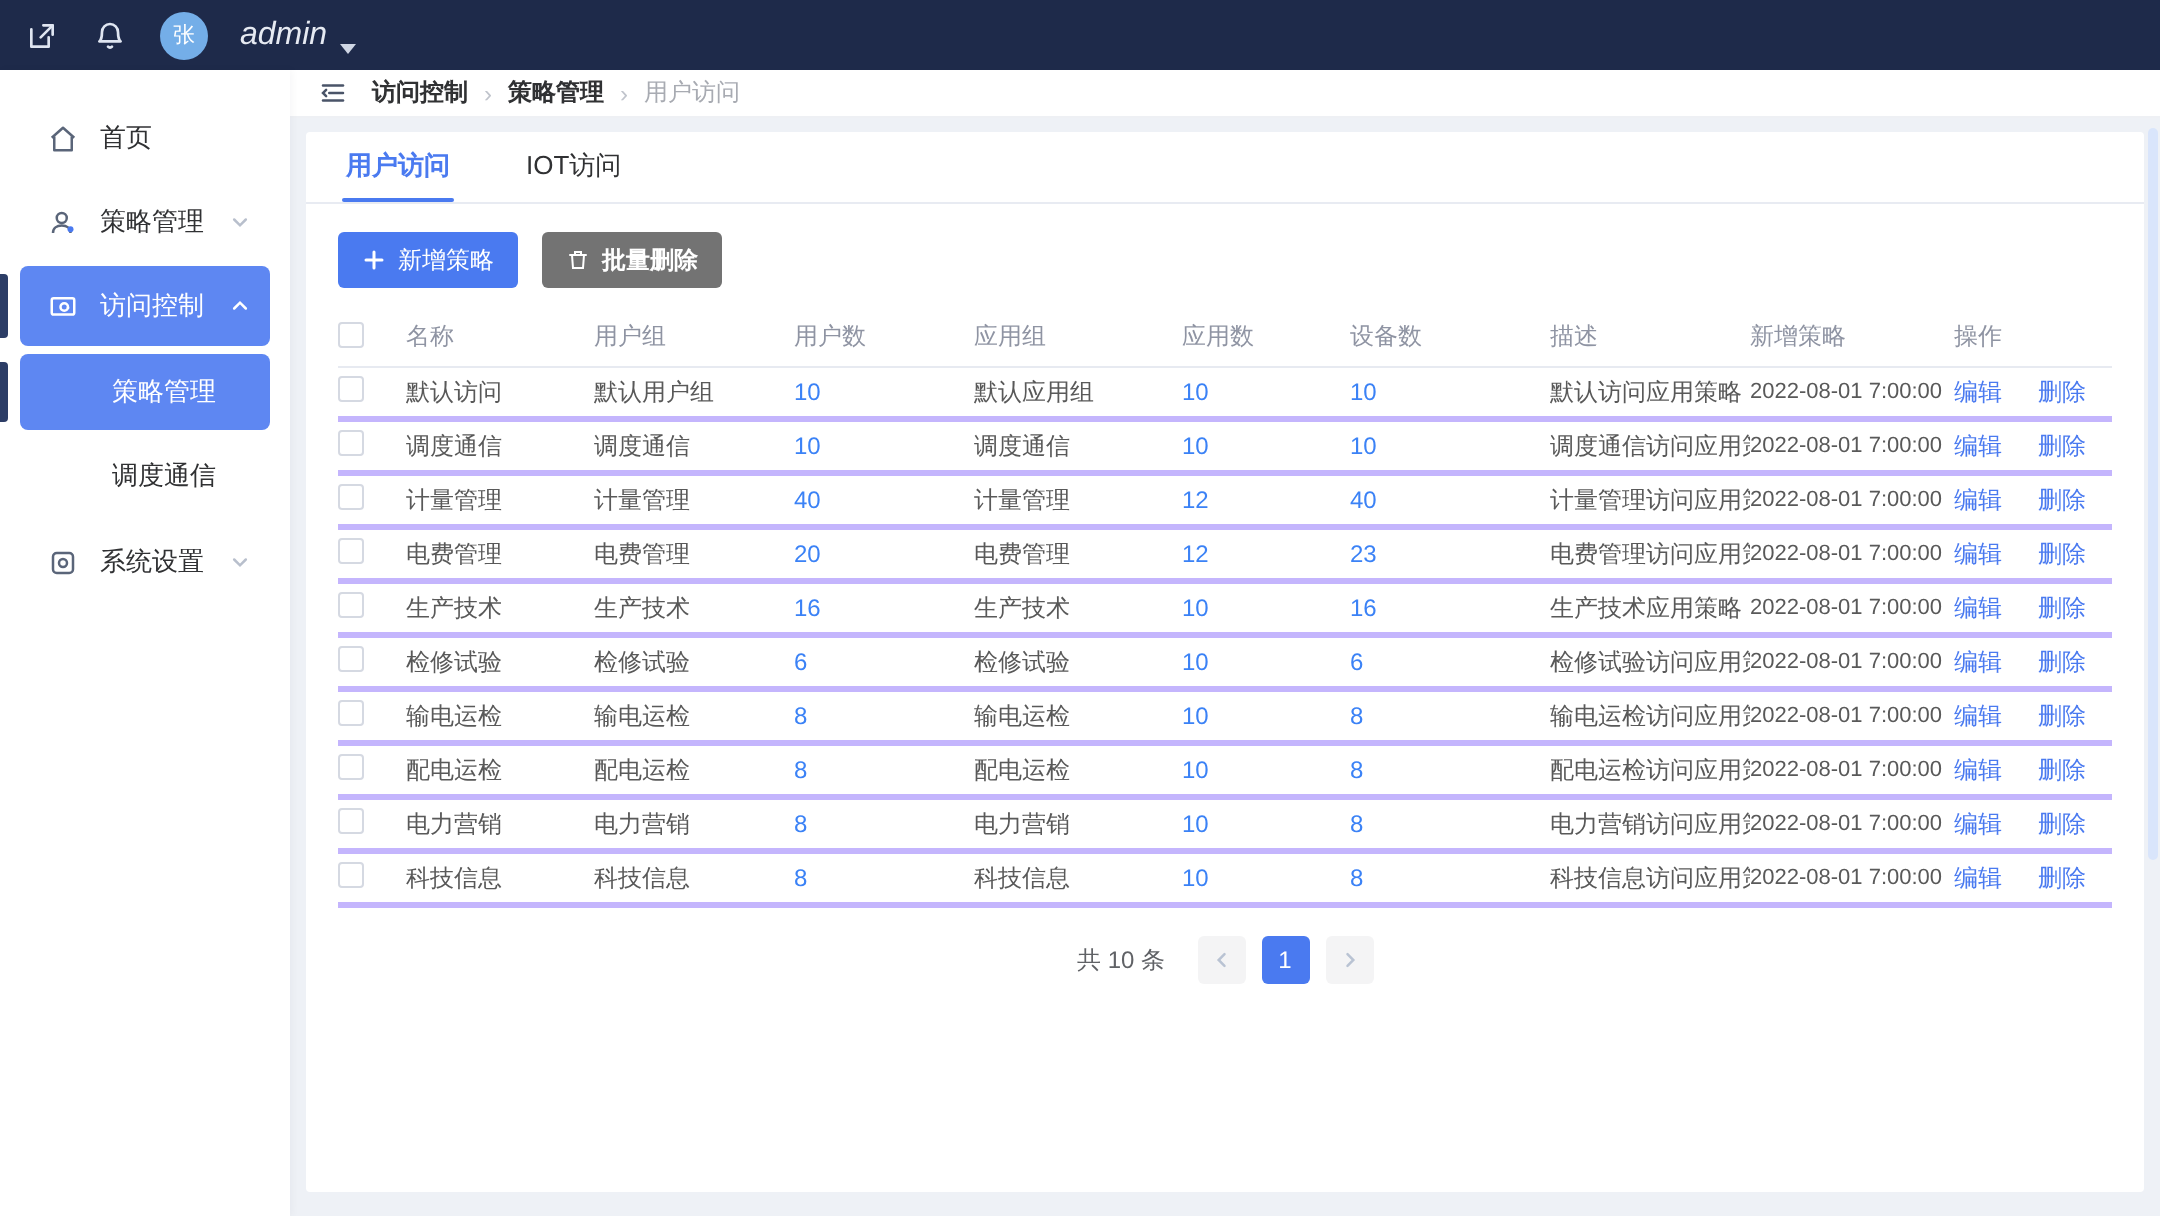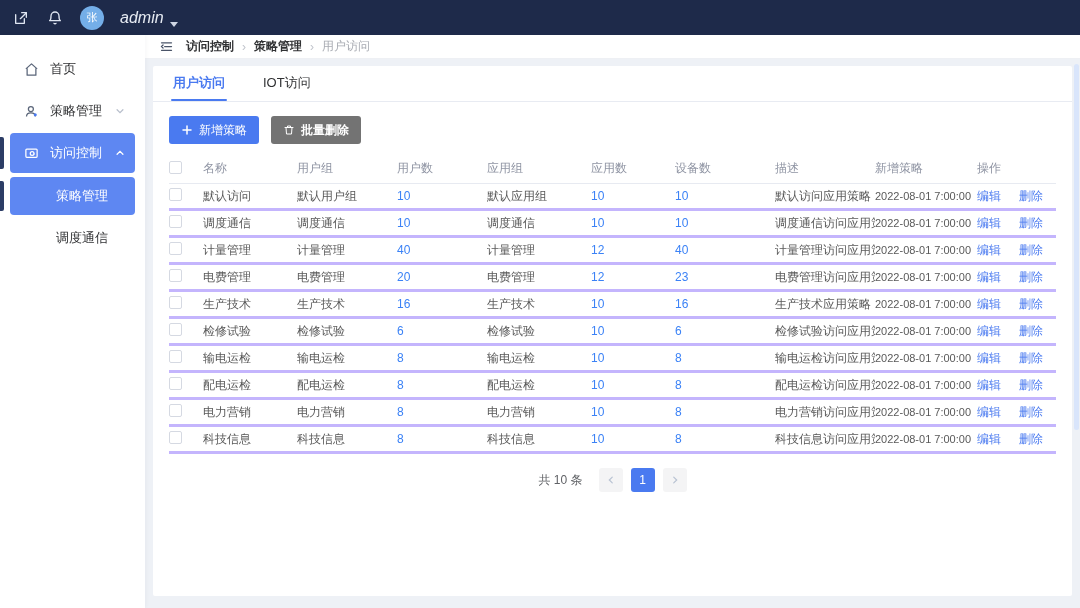--- a/index.html
+++ b/index.html
@@ -153,20 +153,34 @@
               <polyline points="5 15 12 8 19 15"></polyline>
             </svg>
           </span>
       </div>
       <div class="menu-sub active">
         <span>策略管理</span>
       </div>
       <div class="menu-sub">
         <span>调度通信</span>
       </div>
+      <div class="menu-item">
+        <span class="mi-icon">
+          <svg viewBox="0 0 24 24" fill="none" stroke="currentColor" stroke-width="2">
+              <rect x="4" y="4" width="16" height="16" rx="3"></rect>
+              <circle cx="12" cy="12" r="3.2"></circle>
+            </svg>
+        </span>
+        <span>系统设置</span>
+        <span class="chev">
+            <svg viewBox="0 0 24 24" fill="none" stroke="currentColor" stroke-width="3" stroke-linecap="round">
+              <polyline points="5 9 12 16 19 9"></polyline>
+            </svg>
+          </span>
+      </div>
     </aside>
 
     <main class="main">
       <div class="breadcrumb-bar">
         <span class="collapse-icon">
           <svg viewBox="0 0 24 24" fill="none" stroke="currentColor" stroke-width="2" stroke-linecap="round">
               <path d="M4 6h16"></path>
               <path d="M9 12h11"></path>
               <path d="M4 18h16"></path>
               <path d="M6.5 9.5 4 12l2.5 2.5"></path>

